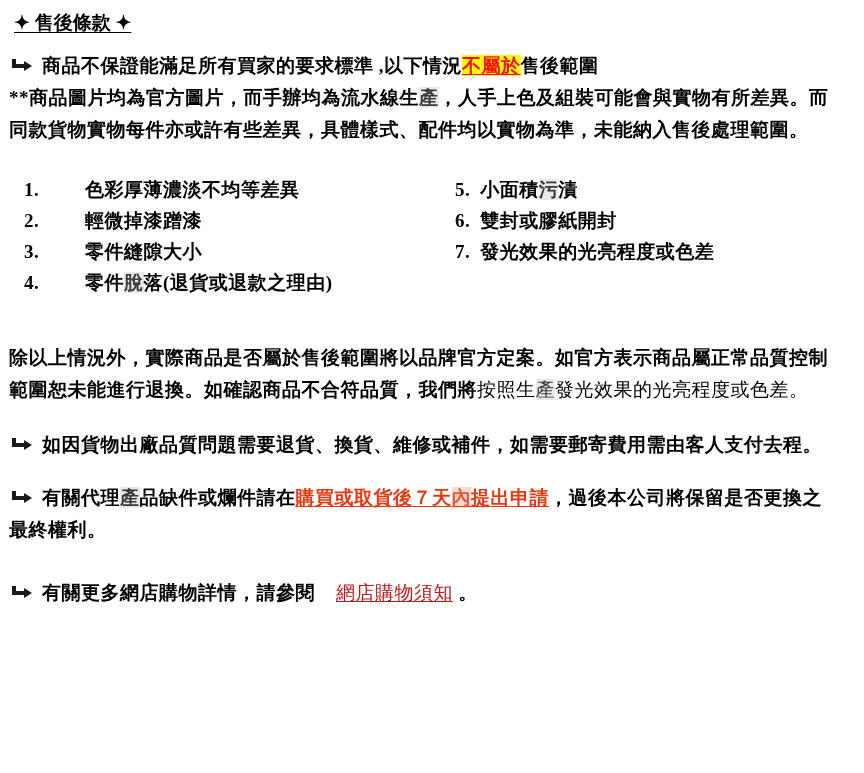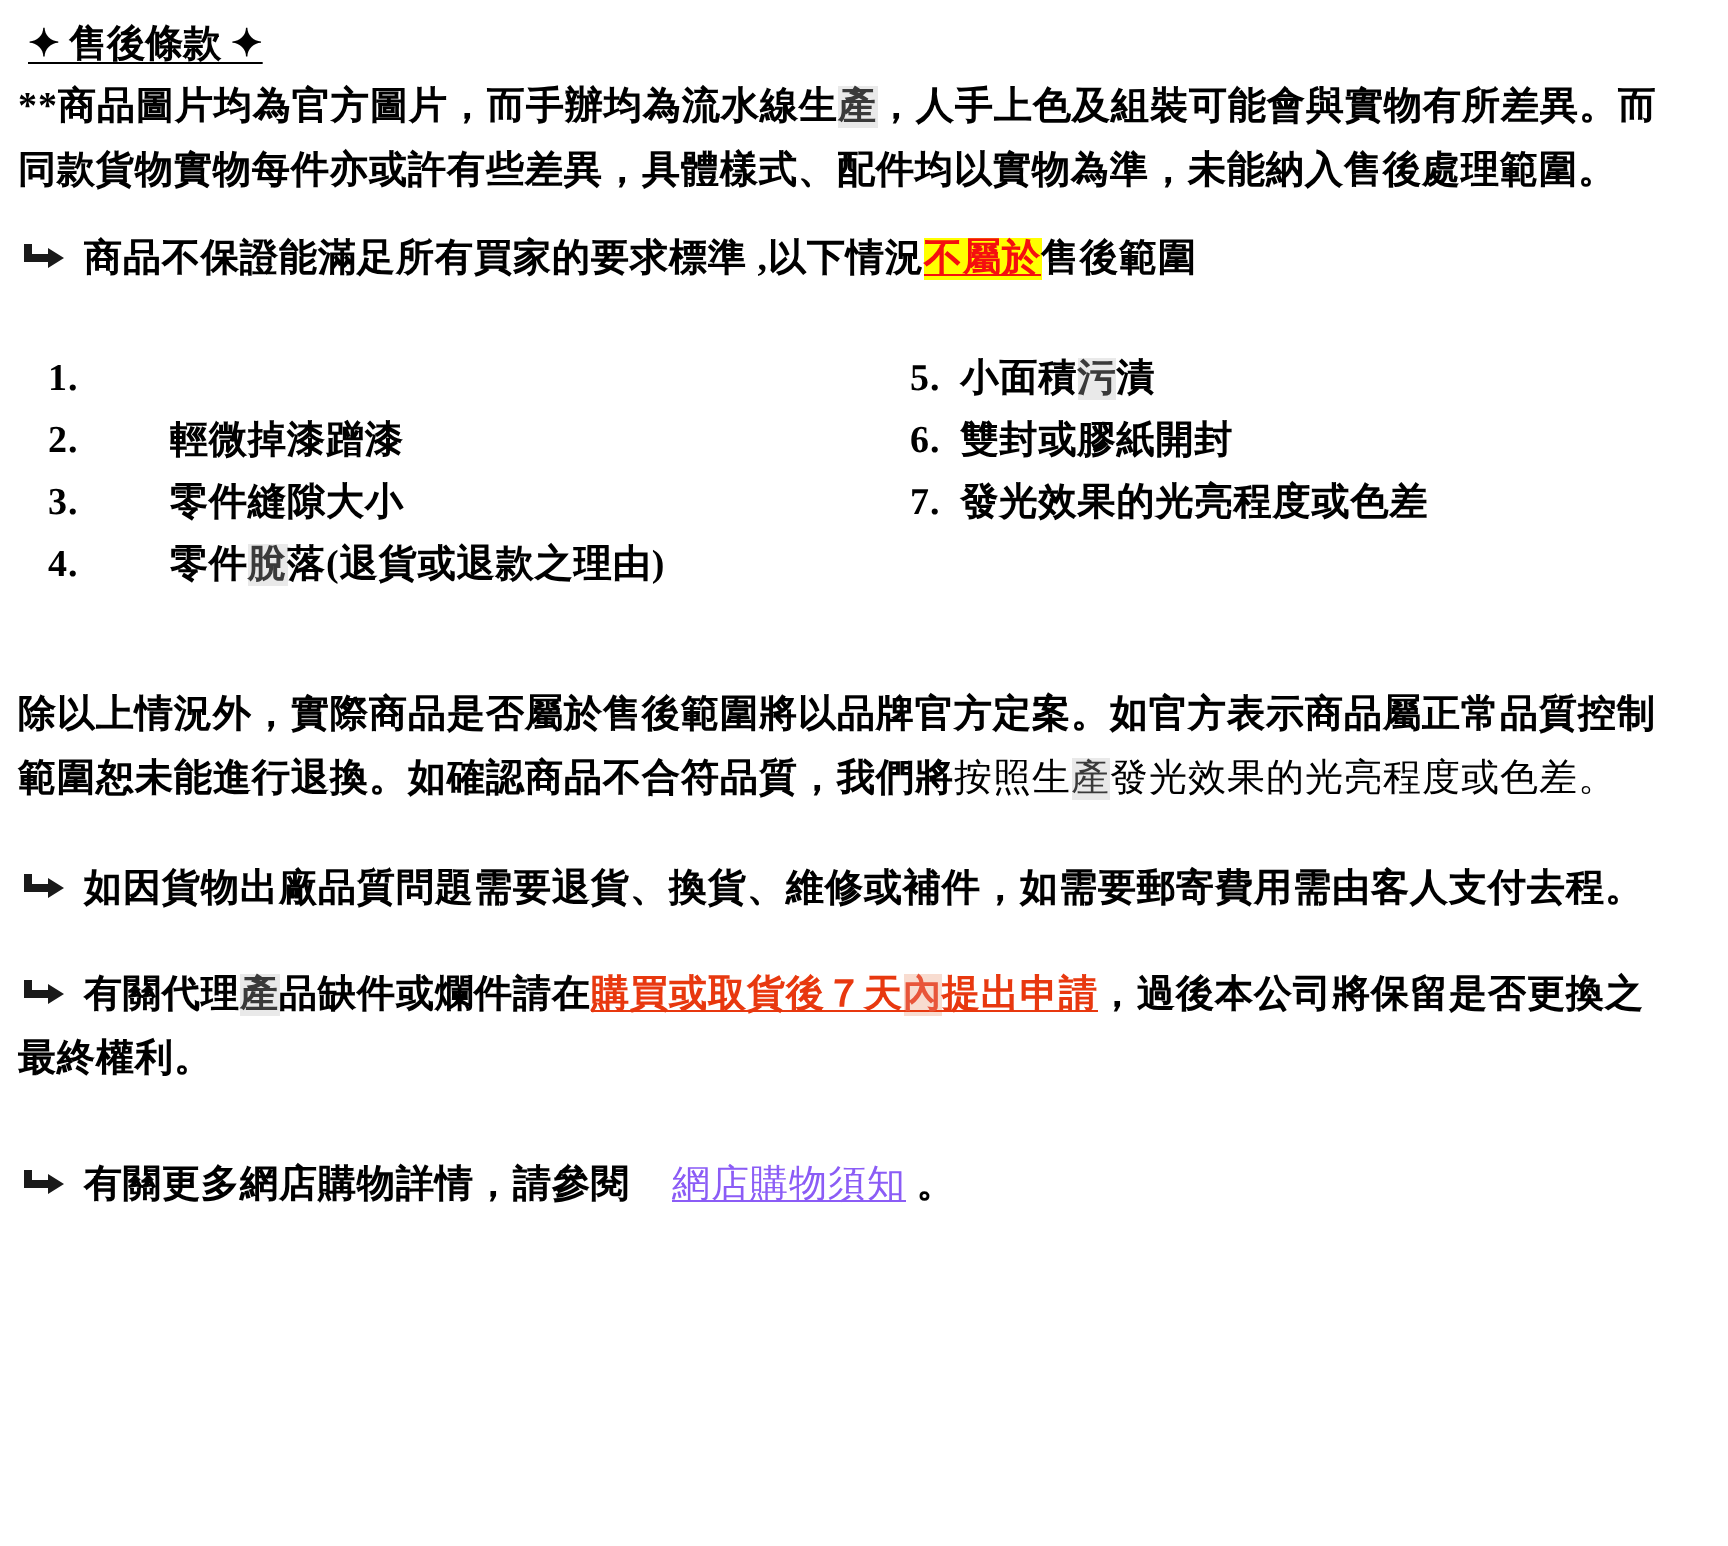--- a/index.html
+++ b/index.html
@@ -30,21 +30,21 @@
   .mt-ship     { margin-top: 23px; }
   .mt-box      { margin-top: 18px; }
   .mt-defect   { margin-top: 21px; }
   .mt-more     { margin-top: 31px; }
 
   .reg { font-weight: normal; }
 
   .red { color: #e8380f; }
   .hl  { color: #f50f0f; background: #ffff00; text-decoration: underline; text-underline-offset: 2px; }
   .redlink { color: #e8380f; text-decoration: underline; text-underline-offset: 2px; }
-  .bluelink { color: #8b5cf6; text-decoration: underline; text-underline-offset: 2px; font-weight: normal; cursor: pointer; padding-left: 21px; }
+  .bluelink { color: #b91c1c; text-decoration: underline; text-underline-offset: 2px; font-weight: normal; cursor: pointer; padding-left: 21px; }
 
   .subst { background: #e9e9e9; color: #3a3a3a; }
   .subst-red { background: #f8dcd0; color: #e8553a; }
 
   .arrow {
     display: inline-block; width: 24px; height: 15px;
     margin-right: 9px; vertical-align: -1px;
   }
   .arrow svg { display: block; }
 
@@ -59,30 +59,31 @@
     background: #000; vertical-align: -3px;
   }
 </style>
 </head>
 <body>
 
 <div class="page">
 
   <h1 class="title">✦ 售後條款 ✦</h1>
 
-  <p class="para"><span>**商品圖片均為官方圖片，而手辦均為流水線生</span><span class="subst">產</span><span>，人手上色及組裝可能會與實物有所差異。</span><span>而同款貨物實物每件亦或許有些差異，具體樣式、配件均以實物為準，未能納入售後處理範圍。</span></p>
-
   <p class="para mt-notice"><span class="arrow"><svg width="24" height="15" viewBox="0 0 24 15">
           <path d="M3 1 h4 v5 h8 v-3 l8 5 -8 5 v-3 h-12 z" fill="#1a1a1a"></path>
         </svg></span><span>商品不保證能滿足所有買家的要求標準 ,以下情況</span><span class="hl">不屬於</span><span>售後範圍</span></p>
+
+  <p class="para"><span>**商品圖片均為官方圖片，而手辦均為流水線生</span><span class="subst">產</span><span>，人手上色及組裝可能會與實物有所差異。</span><span>而同款貨物實物每件亦或許有些差異，具體樣式、配件均以實物為準，未能納入售後處理範圍。</span></p>
 
   <div class="list mt-list">
     <div class="lrow">
       <div class="lcell">
           <span class="lnum">1.</span>
+          <span><span>色彩厚薄濃淡不均等差異</span><span class="subst"></span><span></span></span>
         </div>
       <div class="rcell"><span class="rnum">5.</span><span><span>小面積</span><span class="subst">污</span><span>漬</span></span></div>
     </div>
     <div class="lrow">
       <div class="lcell">
           <span class="lnum">2.</span>
           <span><span>輕微掉漆蹭漆</span><span class="subst"></span><span></span></span>
         </div>
       <div class="rcell"><span class="rnum">6.</span><span><span>雙封或膠紙開封</span><span class="subst"></span><span></span></span></div>
     </div>

